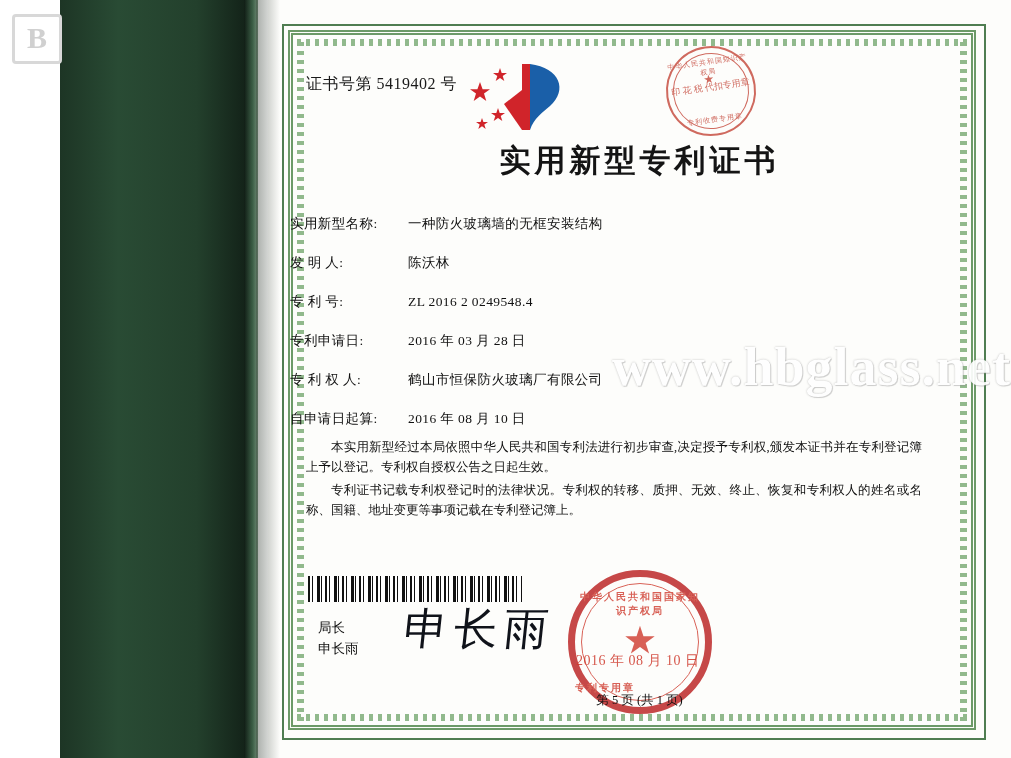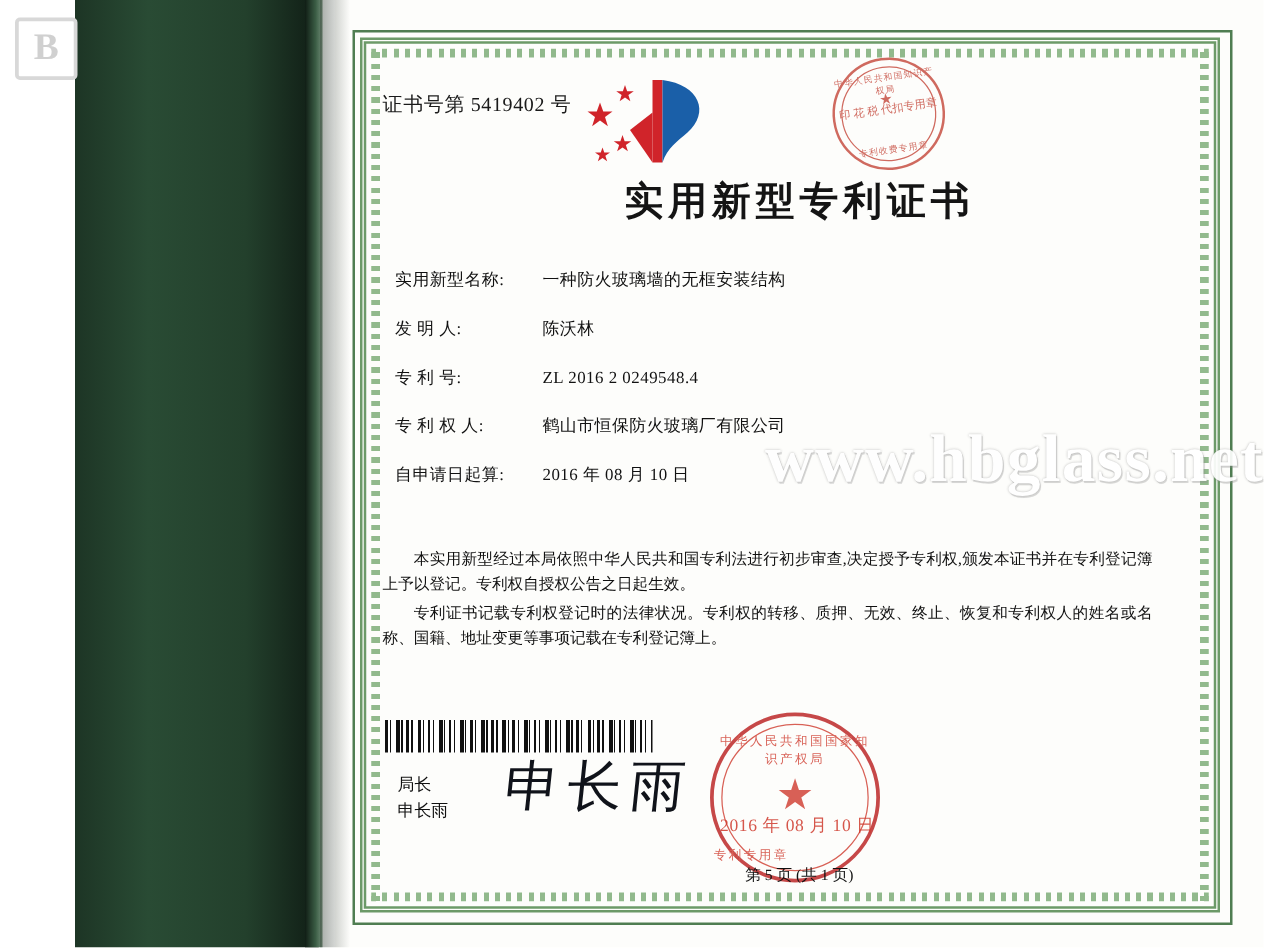--- a/index.html
+++ b/index.html
@@ -164,21 +164,21 @@
     position: absolute;
     left: 50%; top: 24px;
     margin-left: -6px;
     font-size: 12px;
     color: #c0392b;
   }
 
   
   .fields {
     position: absolute;
-    left: 48px; top: 215px;
+    left: 22px; top: 215px;
     width: 630px;
   }
   .field-row {
     font-size: 13.5px;
     color: #111;
     margin-bottom: 21px;
     letter-spacing: .4px;
   }
   .field-label {
     display: inline-block;
@@ -225,24 +225,25 @@
     font-family: "DejaVu Serif", serif;
     letter-spacing: 6px;
     transform: skewX(-6deg);
   }
 
   
   .seal-national {
     position: absolute;
     left: 300px; top: 570px;
     width: 130px; height: 130px;
-    border: 3px solid #b91c1c;
+    border: 7px solid #b91c1c;
     border-radius: 50%;
     color: #cf3a2d;
     opacity: .8;
+    font-weight: bold;
   }
   .seal-national .ring2 {
     position: absolute;
     left: 6px; top: 6px; right: 6px; bottom: 6px;
     border: 1.5px solid #cf3a2d;
     border-radius: 50%;
   }
   .seal-national .emblem-mid {
     position: absolute;
     left: 0; top: 46px;
@@ -345,20 +346,23 @@
       <div class="field-row">
         <span class="field-label">实用新型名称:</span><span class="field-value">一种防火玻璃墙的无框安装结构</span>
       </div>
       <div class="field-row">
         <span class="field-label">发 明 人:</span><span class="field-value">陈沃林</span>
       </div>
       <div class="field-row">
         <span class="field-label">专 利 号:</span><span class="field-value">ZL 2016 2 0249548.4</span>
       </div>
       <div class="field-row">
+        <span class="field-label">专利申请日:</span><span class="field-value">2016 年 03 月 28 日</span>
+      </div>
+      <div class="field-row">
         <span class="field-label">专 利 权 人:</span><span class="field-value">鹤山市恒保防火玻璃厂有限公司</span>
       </div>
       <div class="field-row">
         <span class="field-label">自申请日起算:</span><span class="field-value">2016 年 08 月 10 日</span>
       </div>
     </div>
 
     <div class="paras">
       <p class="para">本实用新型经过本局依照中华人民共和国专利法进行初步审查,决定授予专利权,颁发本证书并在专利登记簿上予以登记。专利权自授权公告之日起生效。</p>
       <p class="para">专利证书记载专利权登记时的法律状况。专利权的转移、质押、无效、终止、恢复和专利权人的姓名或名称、国籍、地址变更等事项记载在专利登记簿上。</p>

